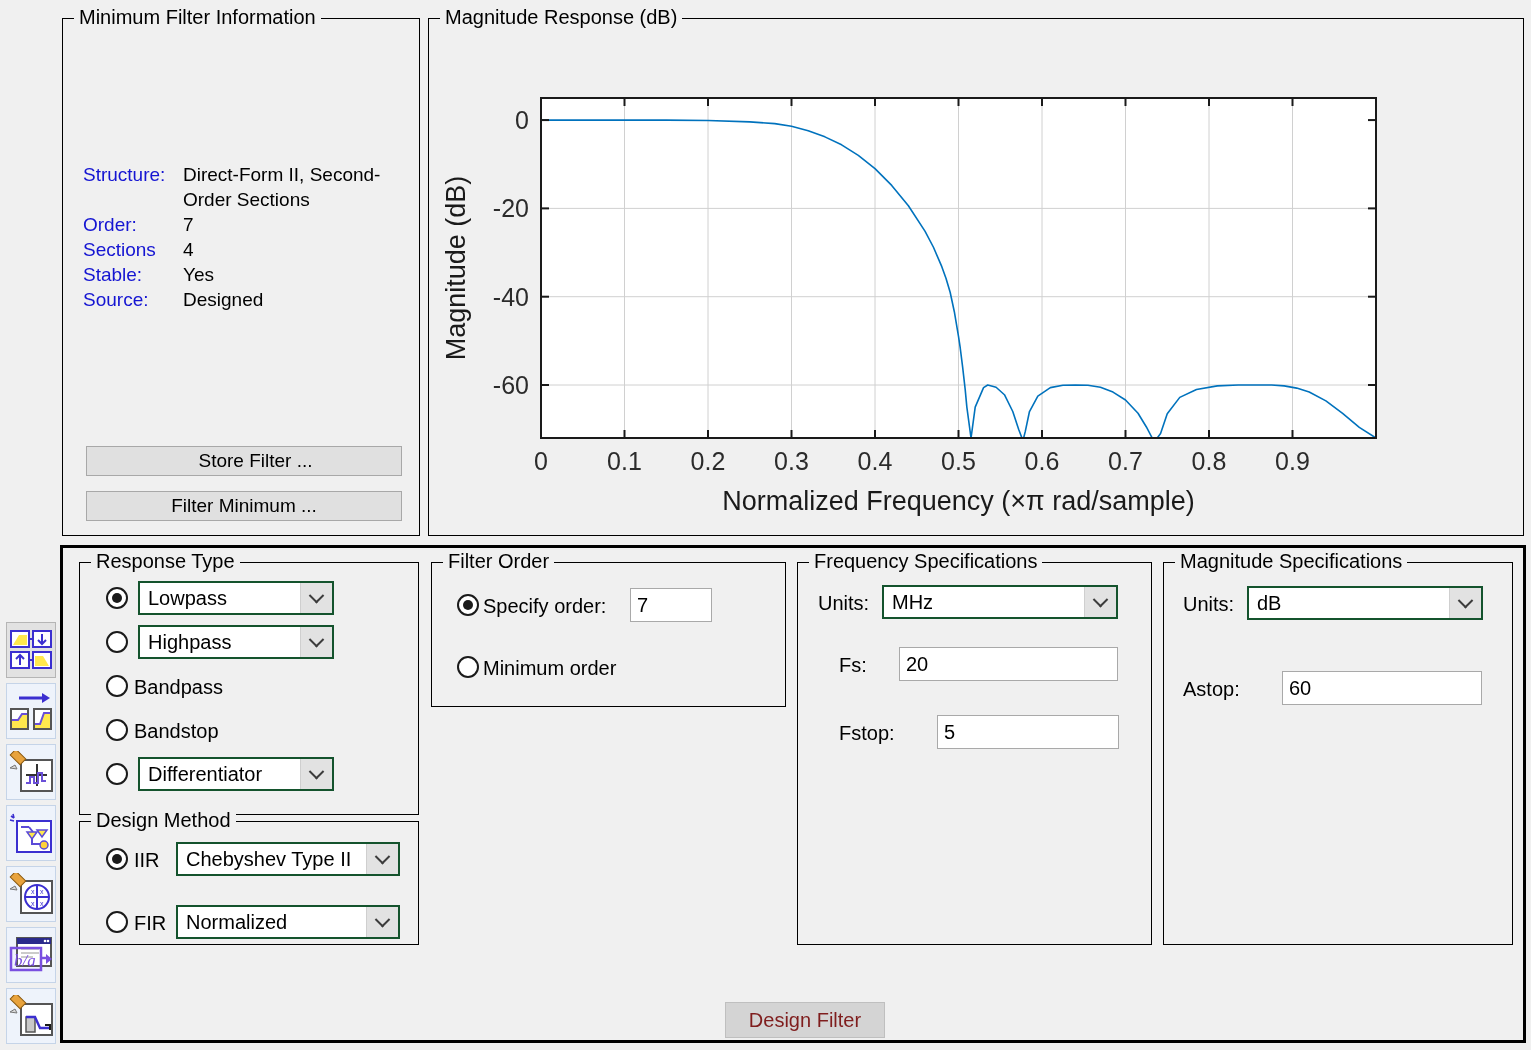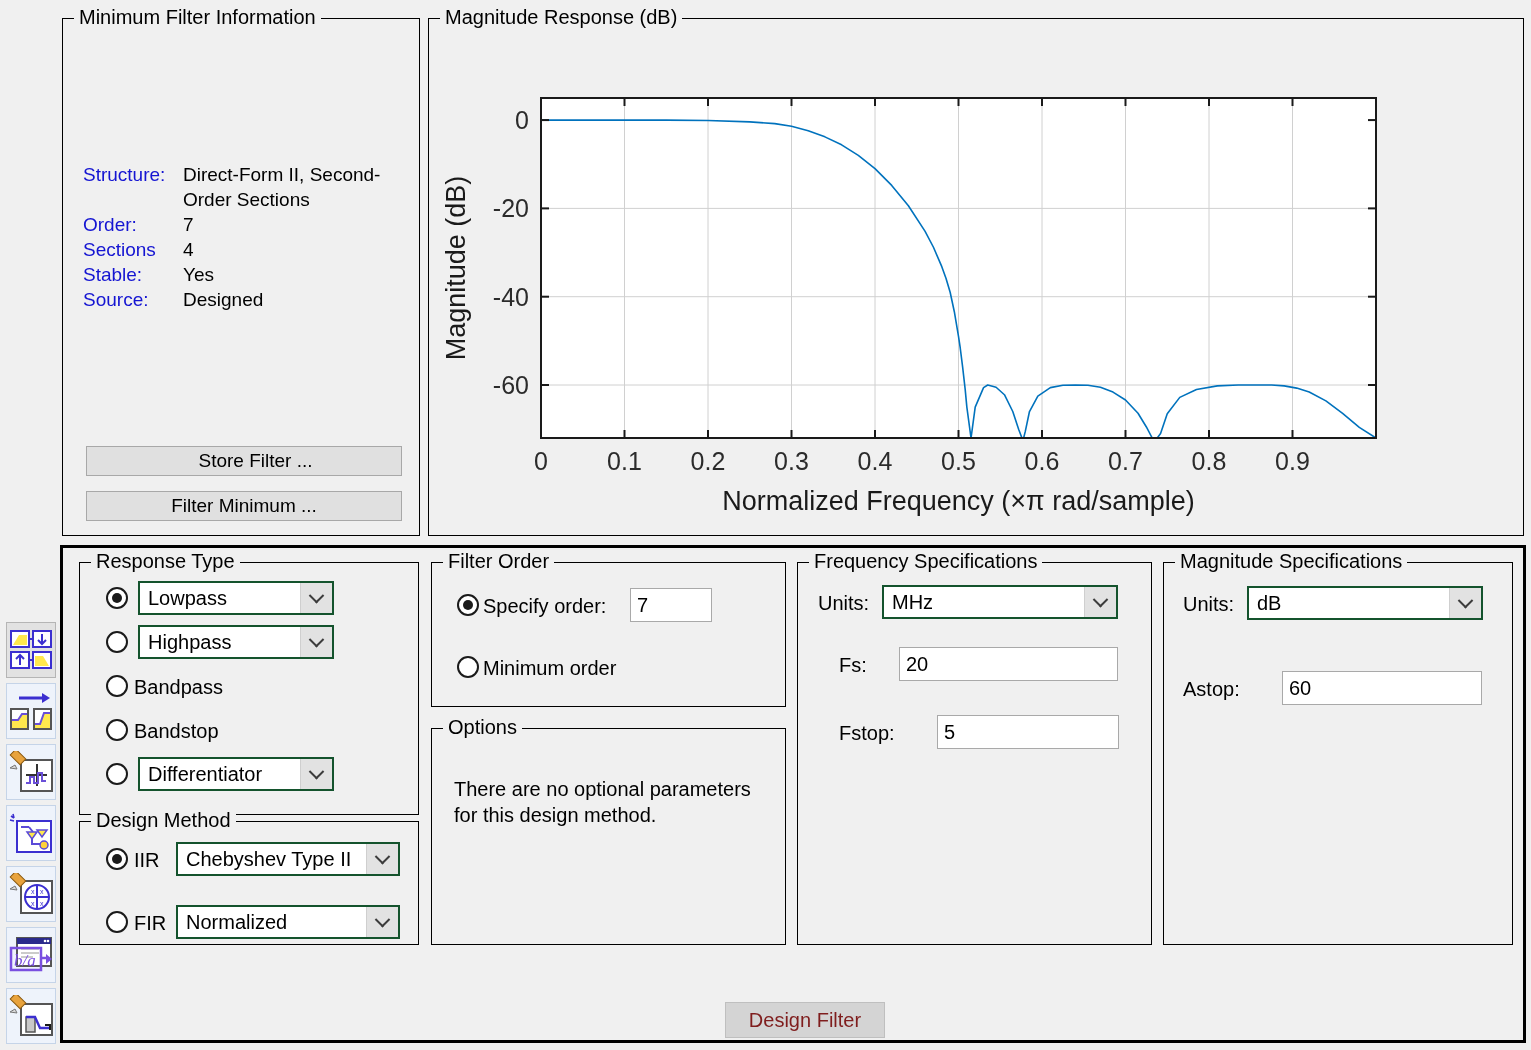--- a/index.html
+++ b/index.html
@@ -352,24 +352,20 @@
       <div class="legend">Filter Order</div>
 
       <div class="radio checked" style="left:25px; top:31px;"></div>
       <div class="radio-label" style="left:51px; top:32px;">Specify order:</div>
       <div class="textbox" style="left:198px; top:25px; width:82px;">7</div>
 
       <div class="radio" style="left:25px; top:93px;"></div>
       <div class="radio-label" style="left:51px; top:94px;">Minimum order</div>
     </div>
 
-    <div class="group" id="options-group">
-      <div class="legend">Options</div>
-      <div class="static-text" style="left:22px; top:47px; width:312px;">There are no optional parameters for this design method.</div>
-    </div>
 
     <div class="group" id="frequency-spec">
       <div class="legend">Frequency Specifications</div>
 
       <div class="field-label" style="left:20px; top:29px;">Units:</div>
       <div class="combo" style="left:84px; top:22px; width:236px;">
         <span class="combo-text">MHz</span>
         <span class="combo-arrow">
             <i class="chev"></i>
           </span>

